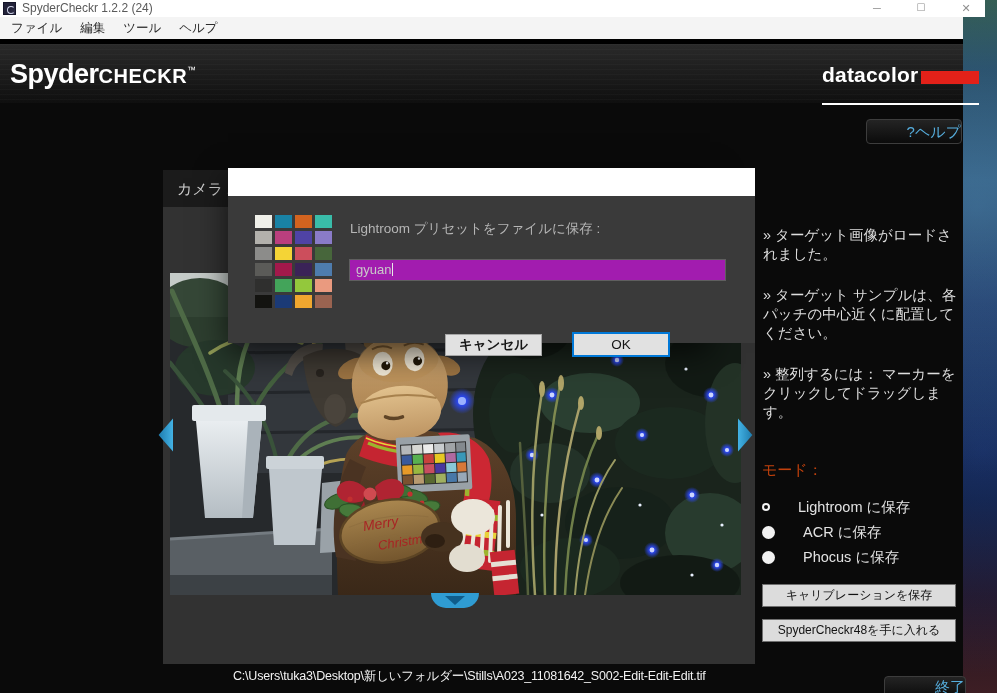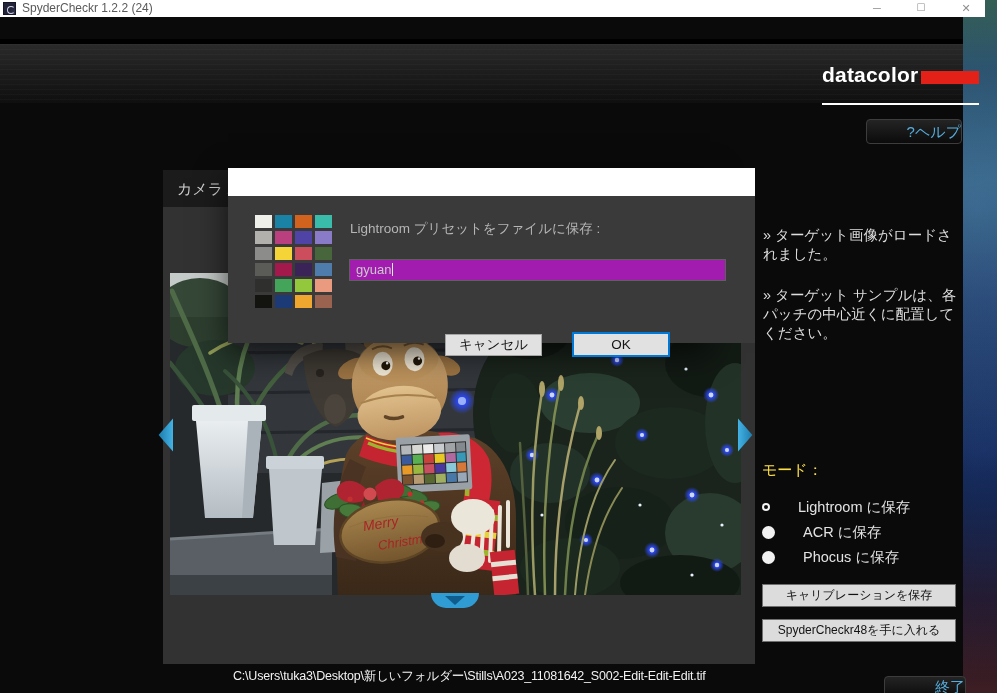--- a/index.html
+++ b/index.html
@@ -65,27 +65,27 @@
   .dlg-title{position:absolute;left:0;top:0;width:527px;height:28px;background:#fff;}
   .dlg-body{position:absolute;left:0;top:28px;width:527px;height:147px;background:#3a3a3a;}
   .swatch-grid{position:absolute;left:27px;top:19px;display:grid;
     grid-template-columns:repeat(4,17px);grid-auto-rows:13px;gap:3px;}
   .swatch{width:17px;height:13px;}
   .dlg-prompt{position:absolute;left:122px;top:24px;font-size:13.5px;color:#b5b5b5;}
   .dlg-input{position:absolute;left:121px;top:63px;width:377px;height:22px;background:#a21caf;border:1px solid #5f5f5f;
     color:#c9c9c9;font-size:13px;line-height:20px;padding-left:6px;}
   .caret{display:inline-block;width:1px;height:13px;background:#e8e8e8;vertical-align:-2px;margin-left:1px;}
   .sysbtn{position:absolute;background:#e1e1e1;border:1px solid #a5a5a5;color:#151515;font-size:13.5px;text-align:center;cursor:pointer;}
-  .btn-cancel{left:217px;top:138px;width:97px;height:22px;line-height:20px;}
+  .btn-cancel{left:217px;top:138px;width:97px;height:22px;line-height:20px;font-weight:bold;}
   .btn-ok{left:344px;top:136px;width:98px;height:25px;line-height:21px;border:2px solid #0078d7;}
 
   
   .side-msgs{left:763px;top:226px;width:200px;}
   .side-msgs p{margin:0 0 22px 0;font-size:14.5px;line-height:19px;color:#dedede;}
-  .mode-label{left:762px;top:461px;font-size:15px;color:#fde047;}
+  .mode-label{left:762px;top:461px;font-size:15px;color:#c2410c;}
   .mode-select{left:820px;top:456px;width:128px;height:26px;background:#e9e9e9;border:1px solid #8a8a8a;
     color:#141414;font-size:15px;line-height:24px;padding:0 8px;cursor:pointer;}
   .mode-select svg{position:absolute;right:7px;top:10px;}
   .radio-row{left:762px;width:195px;height:16px;display:flex;align-items:center;gap:28px;cursor:pointer;}
   .radio-dot{width:13px;height:13px;border-radius:50%;background:#f2f2f2;flex:0 0 auto;}
   .radio-dot.selected{background:transparent;border:2.5px solid #f2f2f2;width:8px;height:8px;}
   .radio-label{font-size:14.5px;color:#e2e2e2;}
   .side-btn{left:762px;width:194px;height:23px;background:#dcdcdc;border:1px solid #6f6f6f;color:#121212;
     font-size:12px;line-height:21px;text-align:center;cursor:pointer;}
 
@@ -101,23 +101,32 @@
   <div class="abs desktop-strip"></div>
 
   <div class="abs titlebar">
     <div class="abs app-icon"></div>
     <div class="abs win-title">SpyderCheckr 1.2.2 (24)</div>
     <div class="abs win-ctl ctl-min">─</div>
     <div class="abs win-ctl ctl-max">☐</div>
     <div class="abs win-ctl ctl-close">✕</div>
   </div>
 
+  <div class="abs menubar">
+    <span class="menu-item">ファイル</span>
+    <span class="menu-item">編集</span>
+    <span class="menu-item">ツール</span>
+    <span class="menu-item">ヘルプ</span>
+  </div>
   <div class="abs strip-black"></div>
 
   <div class="abs brandbar">
+    <div class="abs logo">
+      <span class="p1">Spyder</span><span class="p2">CHECKR</span><span class="tm">™</span>
+    </div>
     <div class="abs vendor">
       <span class="vtext">datacolor</span>
       <span class="vred" style="background: rgb(227, 33, 25);"></span>
     </div>
   </div>
 
   <div class="abs soft-btn help-btn">?ヘルプ</div>
 
   <div class="abs groupbox">
     <div class="group-header">
@@ -416,20 +425,21 @@
     </svg>
   </div>
 
   <div class="abs nav-left"></div>
   <div class="abs nav-right"></div>
   <div class="abs nav-down"></div>
 
   <div class="abs side-msgs">
     <p>» ターゲット画像がロードされました。</p>
     <p>» ターゲット サンプルは、各パッチの中心近くに配置してください。</p>
+    <p>» 整列するには： マーカーをクリックしてドラッグします。</p>
   </div>
 
   <div class="abs mode-label">モード：</div>
 
   <div class="abs radio-row" style="top:499px;">
     <span class="radio-dot selected"></span>
     <span class="radio-label">Lightroom に保存</span>
   </div>
   <div class="abs radio-row" style="top:524px;">
     <span class="radio-dot"></span>

